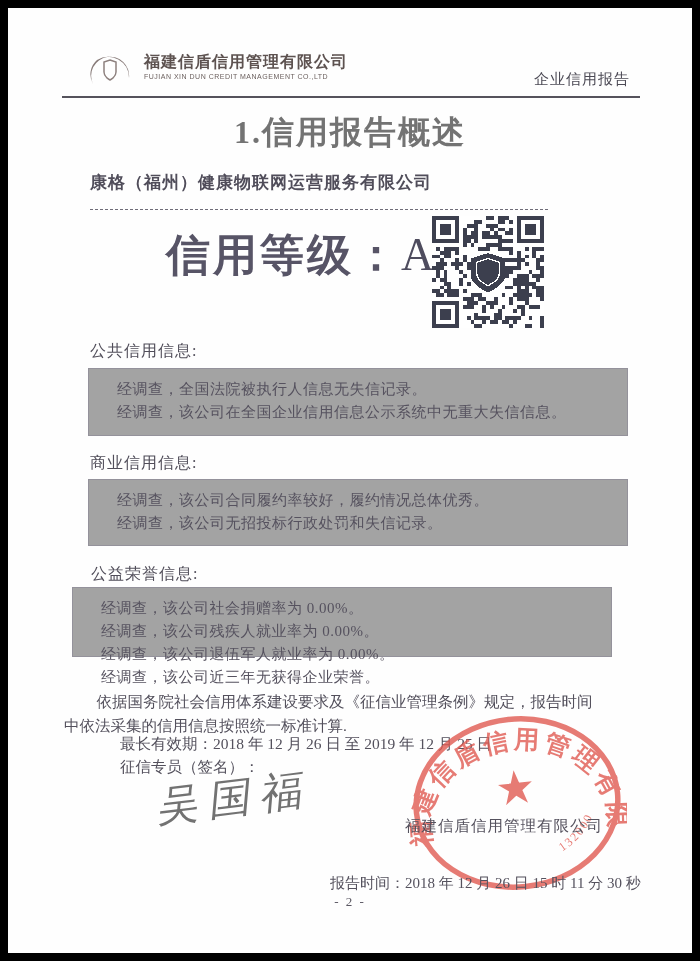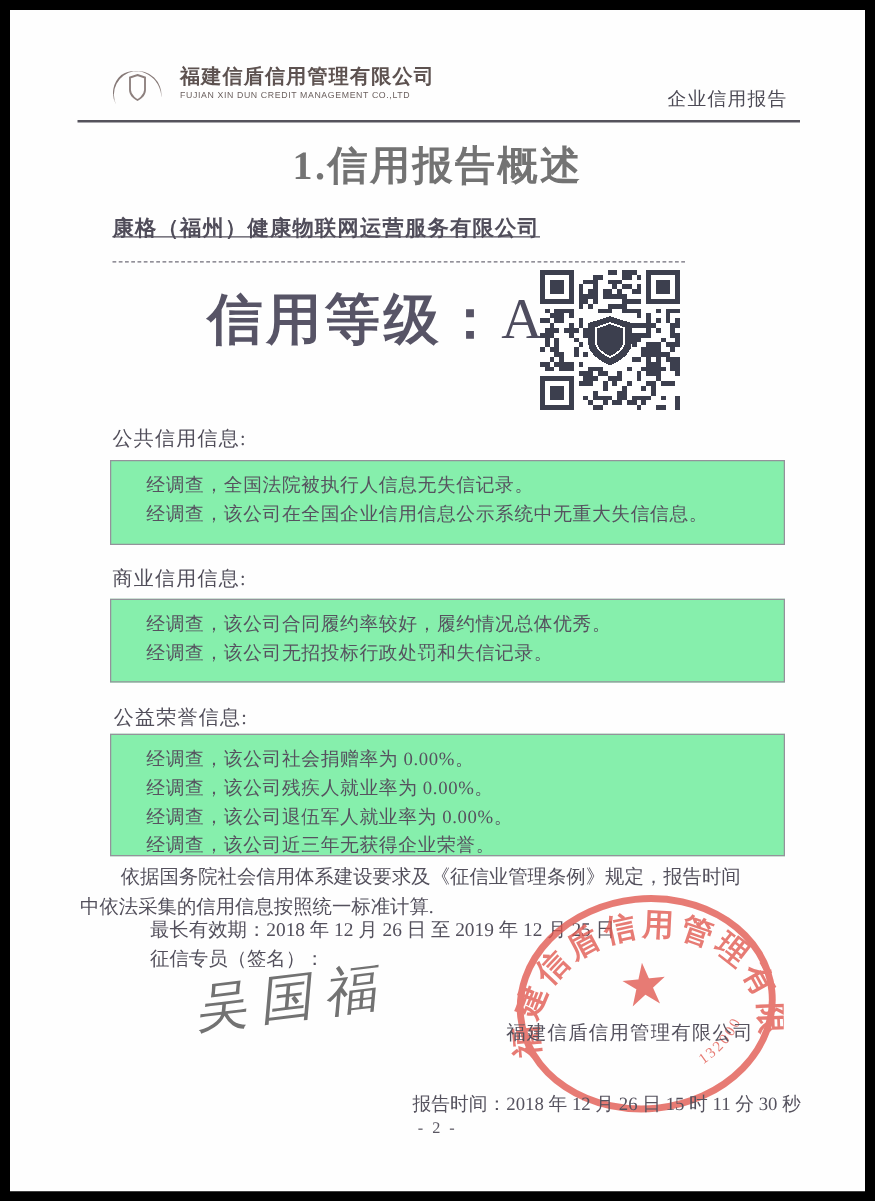--- a/index.html
+++ b/index.html
@@ -10,32 +10,32 @@
   
   .logo-row{left:78px;top:38px;display:flex;align-items:flex-start;}
   .logo-mark{width:48px;height:50px;margin-right:10px;}
   .logo-cn{font-size:16px;font-weight:bold;color:#5d5250;letter-spacing:1px;line-height:1.2;margin-top:6px;}
   .logo-en{font-size:7px;color:#6b605e;letter-spacing:.5px;margin-top:2px;font-family:"Liberation Sans",sans-serif;}
   .doc-type{right:62px;top:62px;font-size:15px;color:#4c4a55;letter-spacing:1px;}
   .header-rule{left:54px;top:88px;width:578px;height:0;border-top:2px solid #55535c;}
 
   
   .page-title{left:0;top:103px;width:100%;text-align:center;font-size:32px;font-weight:bold;color:#737373;letter-spacing:2px;}
-  .subject-name{left:82px;top:163px;font-size:17px;font-weight:bold;color:#504d5a;letter-spacing:1px;text-decoration:underline;}
+  .subject-name{left:82px;top:163px;font-size:17px;font-weight:bold;color:#504d5a;letter-spacing:1px;}
   .dashed-div{left:82px;top:201px;width:458px;border-top:1.5px dashed #6f6c78;}
 
   
   .rating{left:120px;top:218px;font-size:44px;font-weight:bold;color:#575466;letter-spacing:3px;margin-left:38px;}
   .rating .val{font-family:"Liberation Serif",serif;font-weight:normal;font-size:46px;color:#4e4c5e;}
   .qr{left:424px;top:208px;width:112px;height:112px;background:#fff;}
   .qr svg{width:100%;height:100%;display:block;}
 
   
   .sec-head{font-size:16px;color:#514e5a;letter-spacing:1px;}
-  .info-box{border:1px solid #94929b;background:#86efac;padding:9px 2px 6px 28px;box-sizing:border-box;}
+  .info-box{border:1px solid #94929b;background:#a3a3a3;padding:9px 2px 6px 28px;box-sizing:border-box;}
   .info-line{font-size:15px;line-height:23px;color:#56525f;letter-spacing:.5px;white-space:nowrap;}
 
   
   .statement{left:56px;top:682px;width:588px;font-size:15.5px;line-height:24px;color:#53505c;}
   .statement .l1{text-indent:2.1em;}
   .validity{left:112px;top:726px;font-size:15.5px;color:#53505c;}
   .specialist{left:112px;top:749px;font-size:15.5px;color:#53505c;}
   .signature{left:150px;top:762px;font-size:42px;color:#5a5a5a;transform:rotate(-7deg) skewX(-12deg);letter-spacing:10px;opacity:.85;font-weight:normal;}
   .issuer{left:397px;top:808px;font-size:15.5px;color:#55525e;letter-spacing:1px;}
   .report-time{left:322px;top:851px;font-size:15px;color:#55525e;margin-top:15px;}
@@ -437,21 +437,21 @@
         <div class="info-line">经调查，该公司在全国企业信用信息公示系统中无重大失信信息。</div>
       </div>
 
     <div class="abs sec-head" style="left:82px;top:445px">商业信用信息:</div>
     <div class="abs info-box" style="left:80px;top:471px;width:540px;height:67px">
         <div class="info-line">经调查，该公司合同履约率较好，履约情况总体优秀。</div>
         <div class="info-line">经调查，该公司无招投标行政处罚和失信记录。</div>
       </div>
 
     <div class="abs sec-head" style="left:83px;top:556px">公益荣誉信息:</div>
-    <div class="abs info-box" style="left:80px;top:579px;width:540px;height:98px">
+    <div class="abs info-box" style="left:64px;top:579px;width:540px;height:70px">
         <div class="info-line">经调查，该公司社会捐赠率为 0.00%。</div>
         <div class="info-line">经调查，该公司残疾人就业率为 0.00%。</div>
         <div class="info-line">经调查，该公司退伍军人就业率为 0.00%。</div>
         <div class="info-line">经调查，该公司近三年无获得企业荣誉。</div>
       </div>
 
     <div class="abs statement">
       <div class="l1">依据国务院社会信用体系建设要求及《征信业管理条例》规定，报告时间</div>
       <div>中依法采集的信用信息按照统一标准计算.</div>
     </div>

